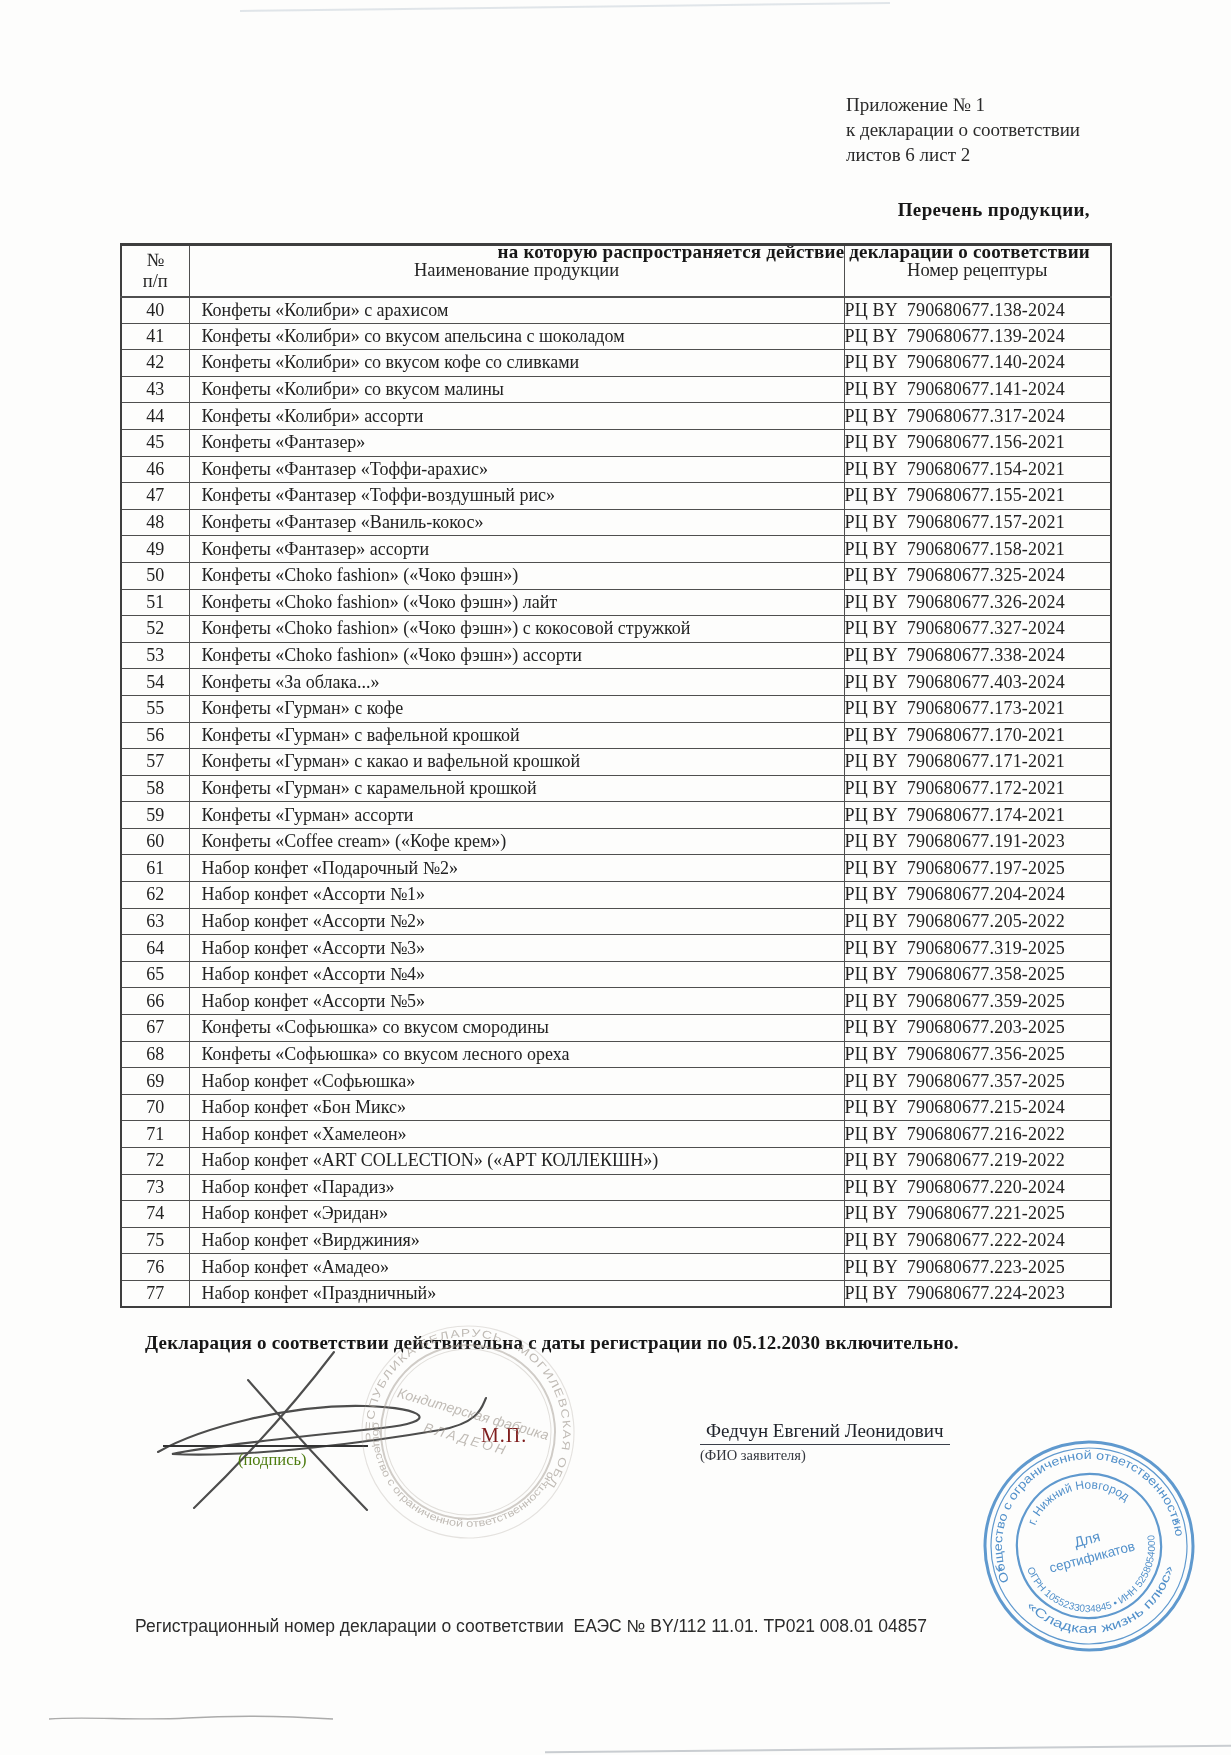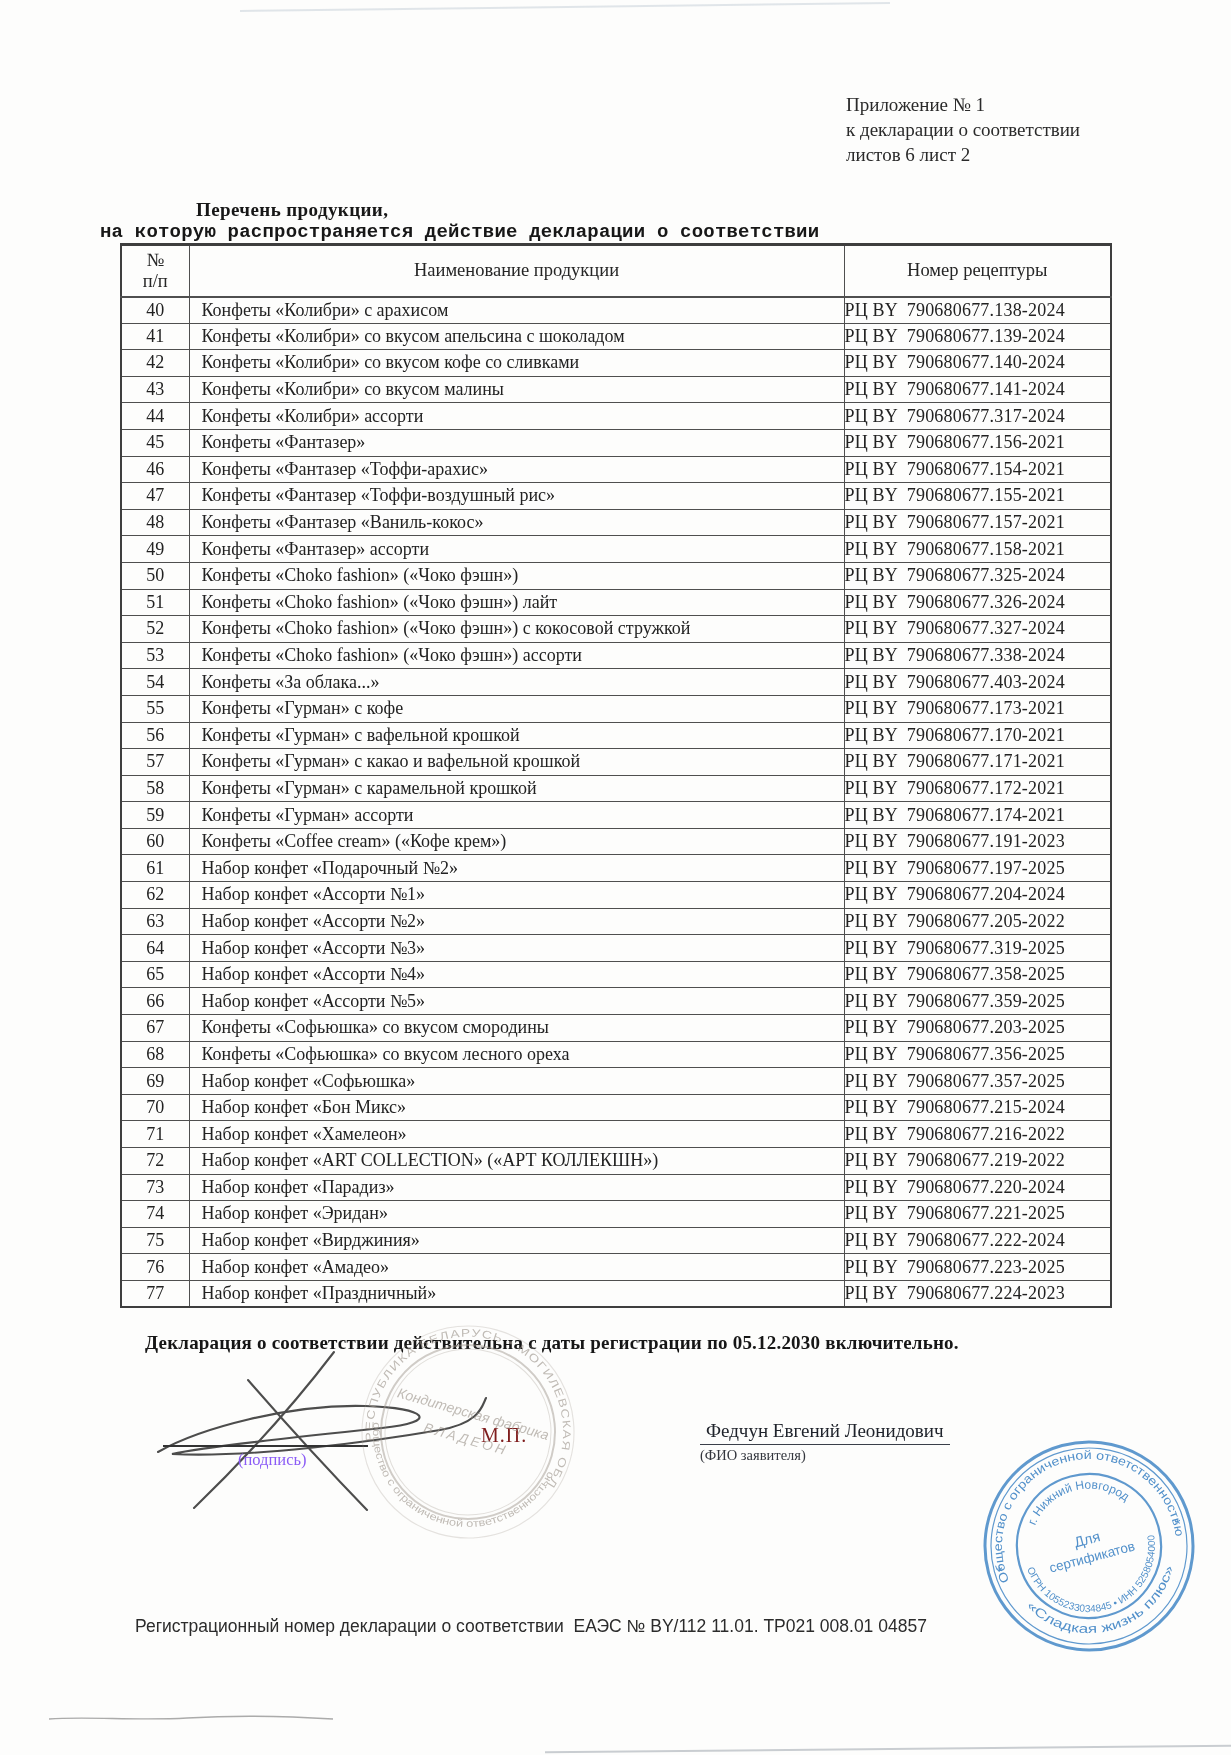--- a/index.html
+++ b/index.html
@@ -4,43 +4,43 @@
 <style>
   * { margin:0; padding:0; box-sizing:border-box; }
   html,body { width:1231px; height:1755px; }
   body { font-family:"Liberation Serif","DejaVu Serif",serif; color:#1f1f1f; background:#fcfcfb; position:relative; overflow:hidden; }
   #page { position:absolute; inset:0; background:#fdfdfc; }
 
   
   .appendix { position:absolute; left:846px; top:92px; font-size:19px; line-height:25px; color:#2a2a2a; }
 
   
-  .doc-title { position:absolute; left:100px; top:199px; width:990px; text-align:left; font-weight:bold; font-size:19px; color:#171717; }
+  .doc-title { position:absolute; left:100px; top:199px; width:990px; text-align:right; font-weight:bold; font-size:19px; color:#171717; }
   .doc-title .t1 { display:block; margin-left:96px; letter-spacing:.4px; }
-  .doc-title .t2 { display:block; margin-top:0; letter-spacing:.2px;font-family:Liberation Mono, monospace; }
+  .doc-title .t2 { display:block; margin-top:20px; letter-spacing:.2px; }
 
   
   table.products { position:absolute; left:120px; top:243px; width:990px; border-collapse:collapse; table-layout:fixed; }
   table.products col.c1 { width:68px; } table.products col.c2 { width:655px; } table.products col.c3 { width:267px; }
   table.products th, table.products td { border:1px solid #4f4f4f; font-weight:normal; }
   table.products { border:2px solid #3e3e3e; border-top-width:3px; }
   table.products thead th { height:52px; font-size:18.5px; text-align:center; vertical-align:middle; color:#262626; border-bottom-width:2px; }
   table.products thead th .two-line { line-height:21px; }
   table.products tbody td { height:26.6px; font-size:18px; vertical-align:middle; color:#222; }
   td.c-num { text-align:center; }
   td.c-name { padding-left:12px; }
   td.c-recipe { white-space:pre; letter-spacing:.2px; }
 
   
   .validity { position:absolute; left:145px; top:1307px; font-size:19px; font-weight:bold; color:#161616; letter-spacing:.2px;margin-top:25px; }
 
   
   .sig-svg { position:absolute; left:130px; top:1330px; }
   .sign-line { position:absolute; left:163px; top:1445px; width:205px; border-top:2px solid #333; }
-  .sign-caption { position:absolute; left:238px; top:1450px; font-size:16.5px; color:#8b5cf6; }
+  .sign-caption { position:absolute; left:238px; top:1450px; font-size:16.5px; color:#4d7c0f; }
   .mp { position:absolute; left:481px; top:1424px; font-size:20px; color:#7f1d1d; letter-spacing:1px; }
   .applicant { position:absolute; left:700px; top:1420px; width:300px; text-align:left; }
   .applicant .name { display:inline-block; font-size:19px; color:#20242c; border-bottom:1.6px solid #3a3f49; padding:0 6px 2px 6px; }
   .applicant .cap { display:block; font-size:14.5px; color:#33363d; margin-top:2px; }
 
   
   .gray-stamp { position:absolute; left:352px; top:1316px; opacity:.62; transform:rotate(16deg); }
   .blue-stamp { position:absolute; left:981px; top:1438px; opacity:.88; transform:rotate(-15deg); }
   .stamp-sans { font-family:"Liberation Sans","DejaVu Sans",sans-serif; }
 

